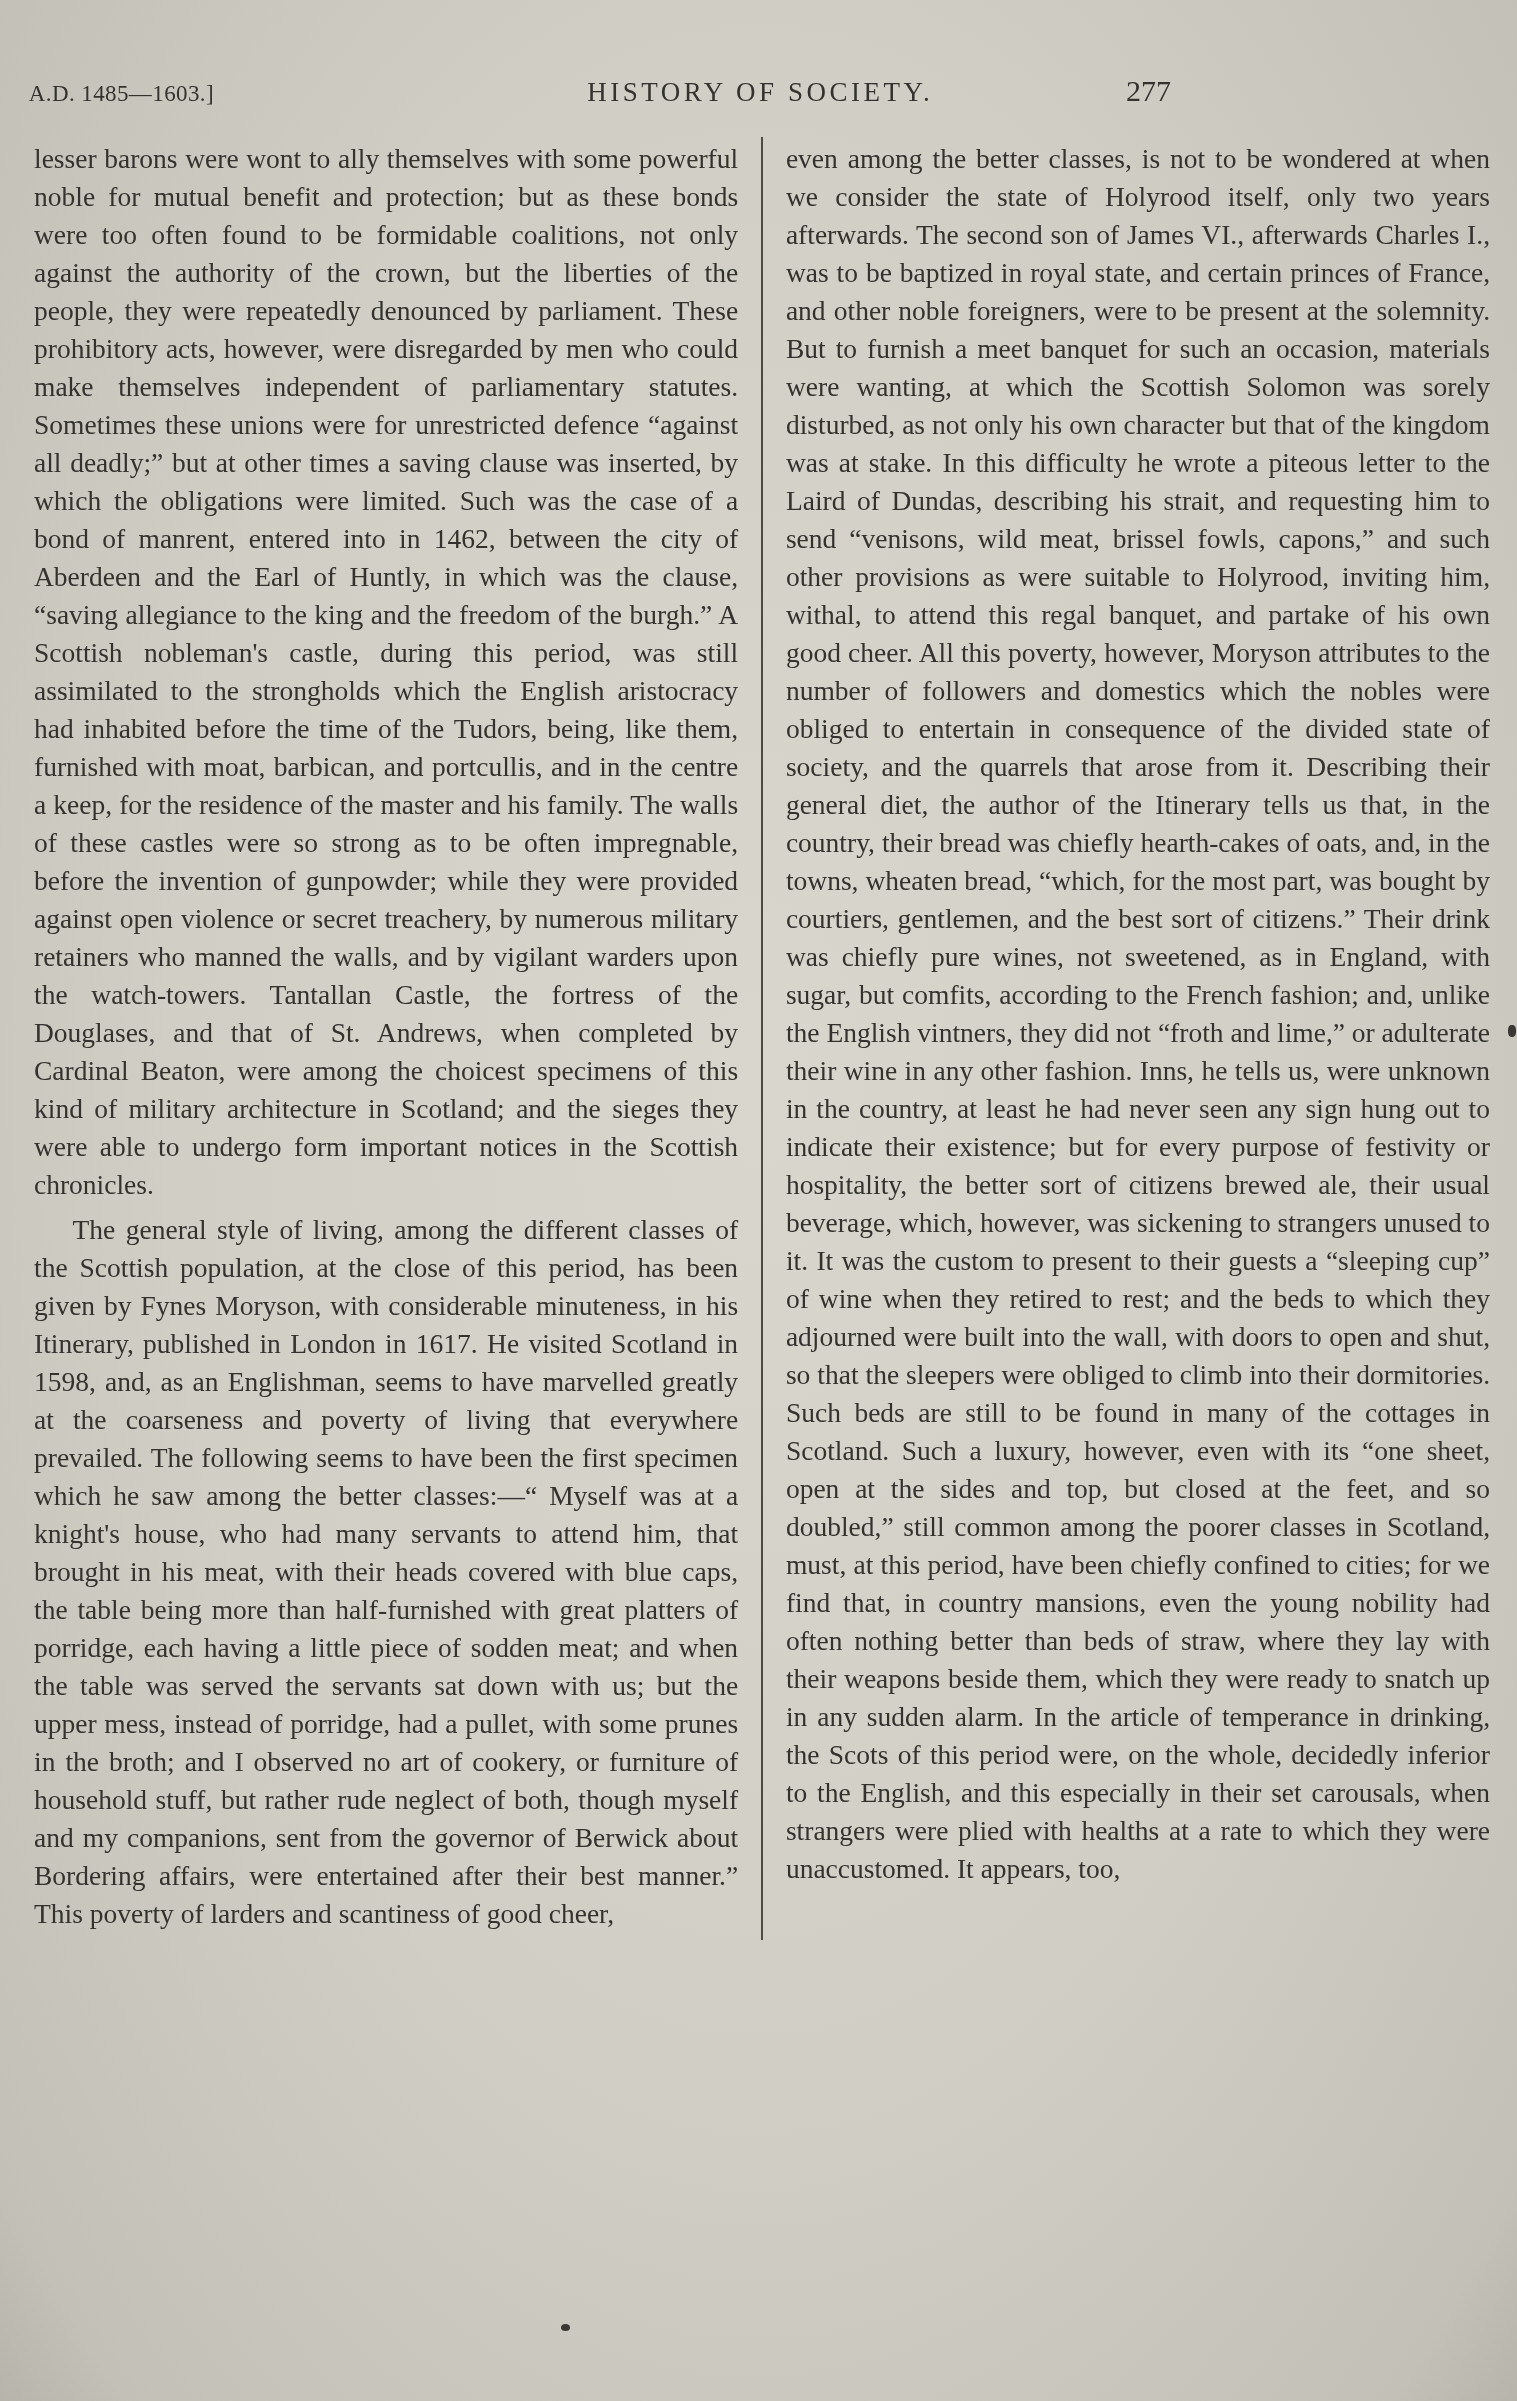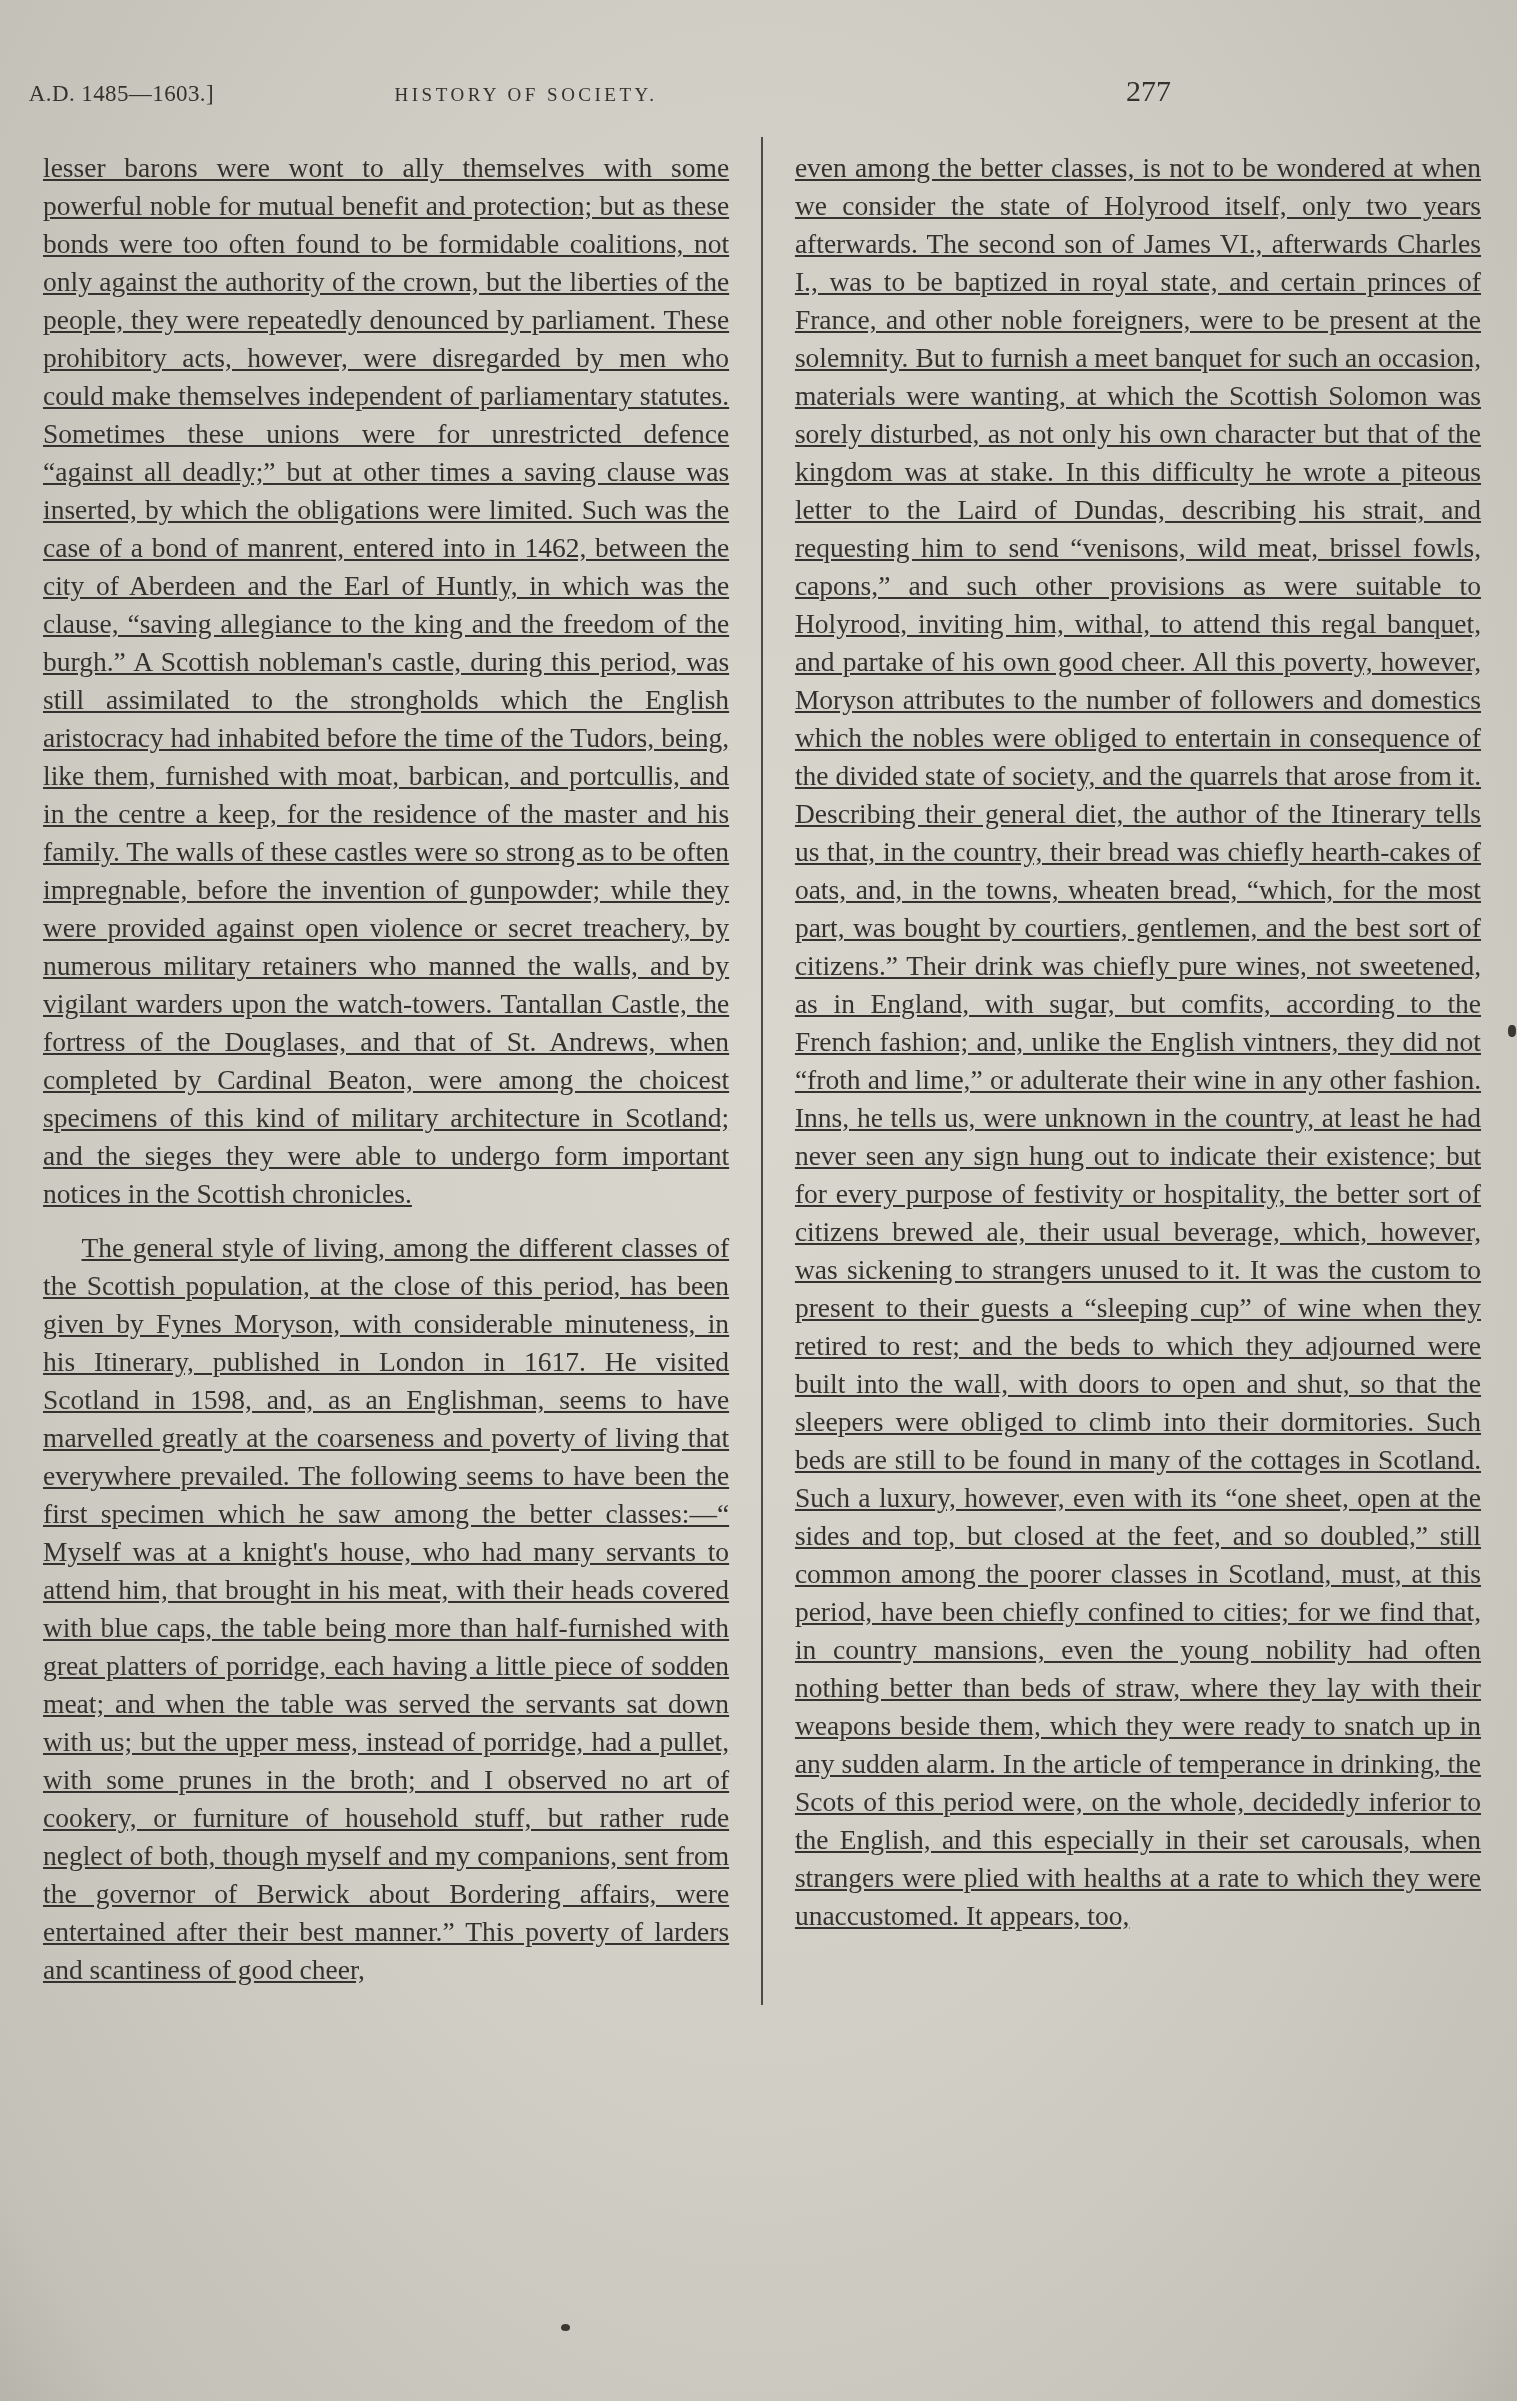--- a/index.html
+++ b/index.html
@@ -25,43 +25,43 @@
     justify-content: space-between;
     padding: 0 5.3px 0 1.8px;
     margin-top: 44px;
   }
   .header-era {
     font-size: 23px;
     letter-spacing: 0.4px;
     flex: 1;
   }
   .header-title {
-    font-size: 19px;
+    font-size: 27px;
     letter-spacing: 3.5px;
+    text-align: center;
     flex: 2;
   }
   .header-pageno {
     font-size: 30px;
     text-align: left;
     flex: 1;
   }
   .content {
     display: flex;
     margin-top: 25px;
   }
   .column {
     flex: 1;
     font-size: 27.5px;
     line-height: 38px;
     text-align: justify;
     hyphens: none;
   }
   .column p {
-    margin: 16px;
-    text-decoration: underline;
+    margin: 7px;
   }
   .column p.indent {
     text-indent: 1.4em;
   }
   .divider {
     width: 1.8px;
     background: #4c4a45;
     margin: 3.5px 16px 0 16px;
   }
   .ink-speck {

